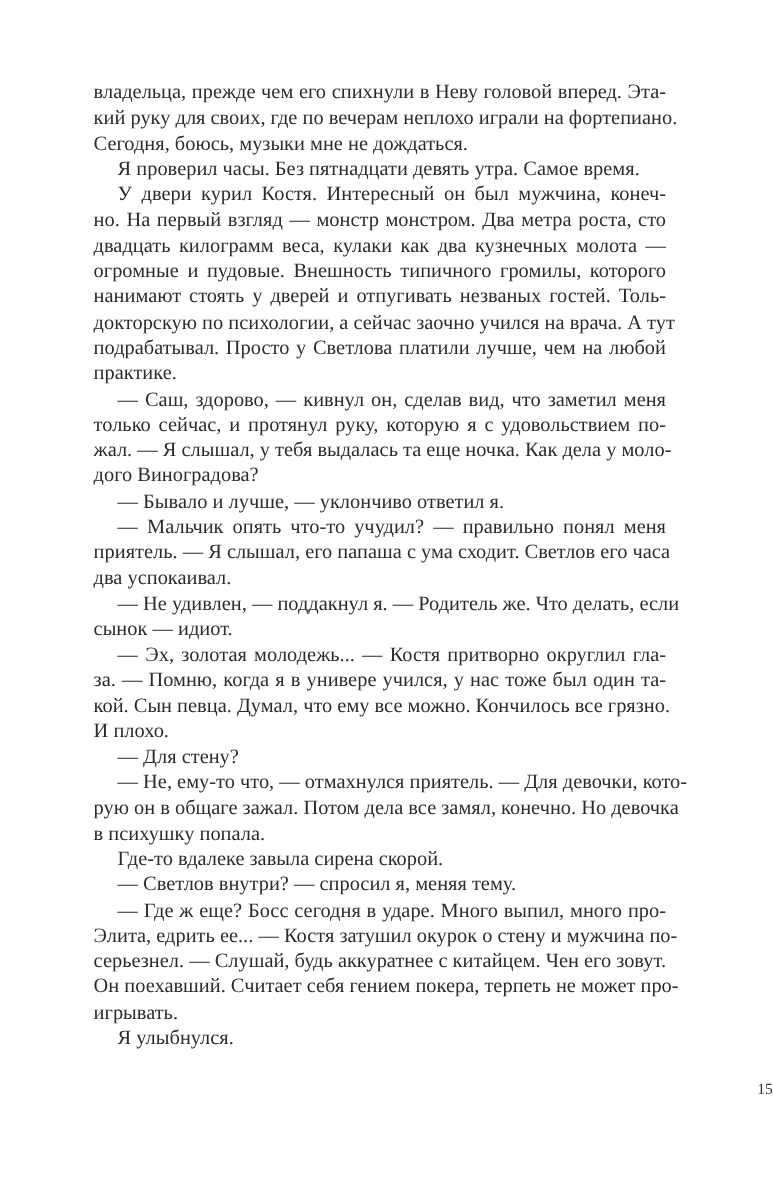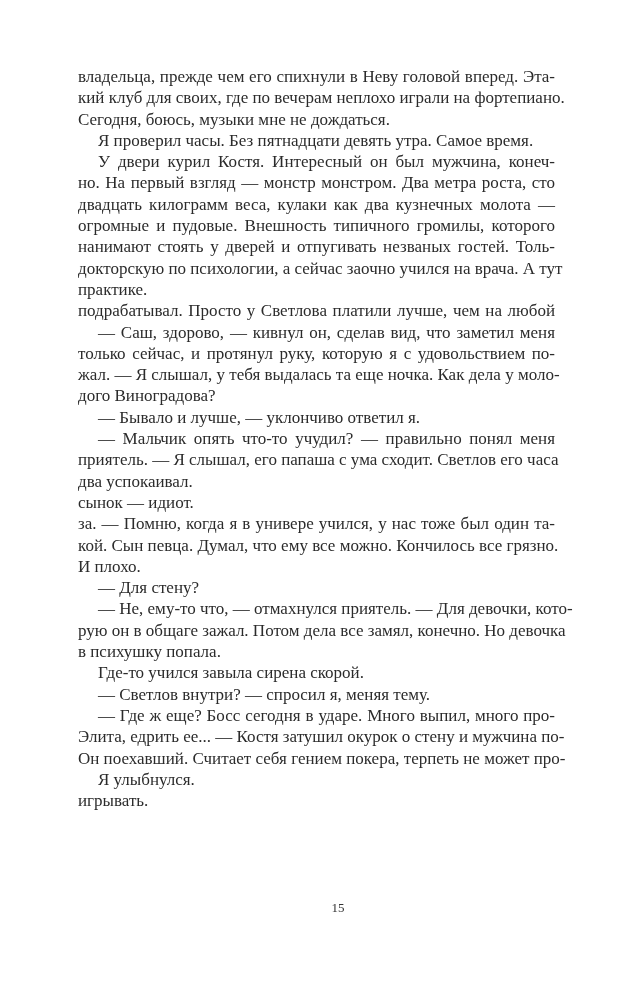--- a/index.html
+++ b/index.html
@@ -20,61 +20,64 @@
     text-align: justify;
     text-align-last: justify;
     height: 21.3px;
   }
   .line.last { text-align-last: left; }
   .line.indent { padding-left: 20px; }
   .page-number {
     position: absolute;
     left: 0; right: 0;
     top: 900px;
-    text-align: center;
+    text-align: right;
     font-family: "Liberation Serif", "DejaVu Serif", serif;
     font-size: 13px;
     color: #333333;
     margin-left: 32px;
   }
 </style>
 </head>
 <body>
 
 <div class="page" id="page-body">
     <span class="line">владельца, прежде чем его спихнули в Неву головой вперед. Эта-</span>
-    <span class="line">кий клуб для своих, где по вечерам неплохо играли на фортепиано.</span>
+    <span class="line">кий руку для своих, где по вечерам неплохо играли на фортепиано.</span>
     <span class="line last">Сегодня, боюсь, музыки мне не дождаться.</span>
     <span class="line indent last">Я проверил часы. Без пятнадцати девять утра. Самое время.</span>
     <span class="line indent">У двери курил Костя. Интересный он был мужчина, конеч-</span>
     <span class="line">но. На первый взгляд — монстр монстром. Два метра роста, сто</span>
     <span class="line">двадцать килограмм веса, кулаки как два кузнечных молота —</span>
     <span class="line">огромные и пудовые. Внешность типичного громилы, которого</span>
     <span class="line">нанимают стоять у дверей и отпугивать незваных гостей. Толь-</span>
     <span class="line">докторскую по психологии, а сейчас заочно учился на врача. А тут</span>
+    <span class="line">подрабатывал. Просто у Светлова платили лучше, чем на любой</span>
     <span class="line last">практике.</span>
-    <span class="line">подрабатывал. Просто у Светлова платили лучше, чем на любой</span>
     <span class="line indent">— Саш, здорово, — кивнул он, сделав вид, что заметил меня</span>
     <span class="line">только сейчас, и протянул руку, которую я с удовольствием по-</span>
     <span class="line">жал. — Я слышал, у тебя выдалась та еще ночка. Как дела у моло-</span>
     <span class="line last">дого Виноградова?</span>
     <span class="line indent last">— Бывало и лучше, — уклончиво ответил я.</span>
     <span class="line indent">— Мальчик опять что-то учудил? — правильно понял меня</span>
     <span class="line">приятель. — Я слышал, его папаша с ума сходит. Светлов его часа</span>
     <span class="line last">два успокаивал.</span>
+    <span class="line indent">— Не удивлен, — поддакнул я. — Родитель же. Что делать, если</span>
     <span class="line last">сынок — идиот.</span>
+    <span class="line indent">— Эх, золотая молодежь... — Костя притворно округлил гла-</span>
     <span class="line">за. — Помню, когда я в универе учился, у нас тоже был один та-</span>
     <span class="line">кой. Сын певца. Думал, что ему все можно. Кончилось все грязно.</span>
     <span class="line last">И плохо.</span>
     <span class="line indent last">— Для стену?</span>
     <span class="line indent">— Не, ему-то что, — отмахнулся приятель. — Для девочки, кото-</span>
     <span class="line">рую он в общаге зажал. Потом дела все замял, конечно. Но девочка</span>
     <span class="line last">в психушку попала.</span>
-    <span class="line indent last">Где-то учился завыла сирена скорой.</span>
+    <span class="line indent last">Где-то вдалеке завыла сирена скорой.</span>
     <span class="line indent last">— Светлов внутри? — спросил я, меняя тему.</span>
     <span class="line indent">— Где ж еще? Босс сегодня в ударе. Много выпил, много про-</span>
     <span class="line">Элита, едрить ее... — Костя затушил окурок о стену и мужчина по-</span>
+    <span class="line">серьезнел. — Слушай, будь аккуратнее с китайцем. Чен его зовут.</span>
     <span class="line">Он поехавший. Считает себя гением покера, терпеть не может про-</span>
+    <span class="line last">игрывать.</span>
     <span class="line indent last">Я улыбнулся.</span>
-    <span class="line last">игрывать.</span>
   </div>
 
 <div class="page-number">15</div>
 
 </body></html>

